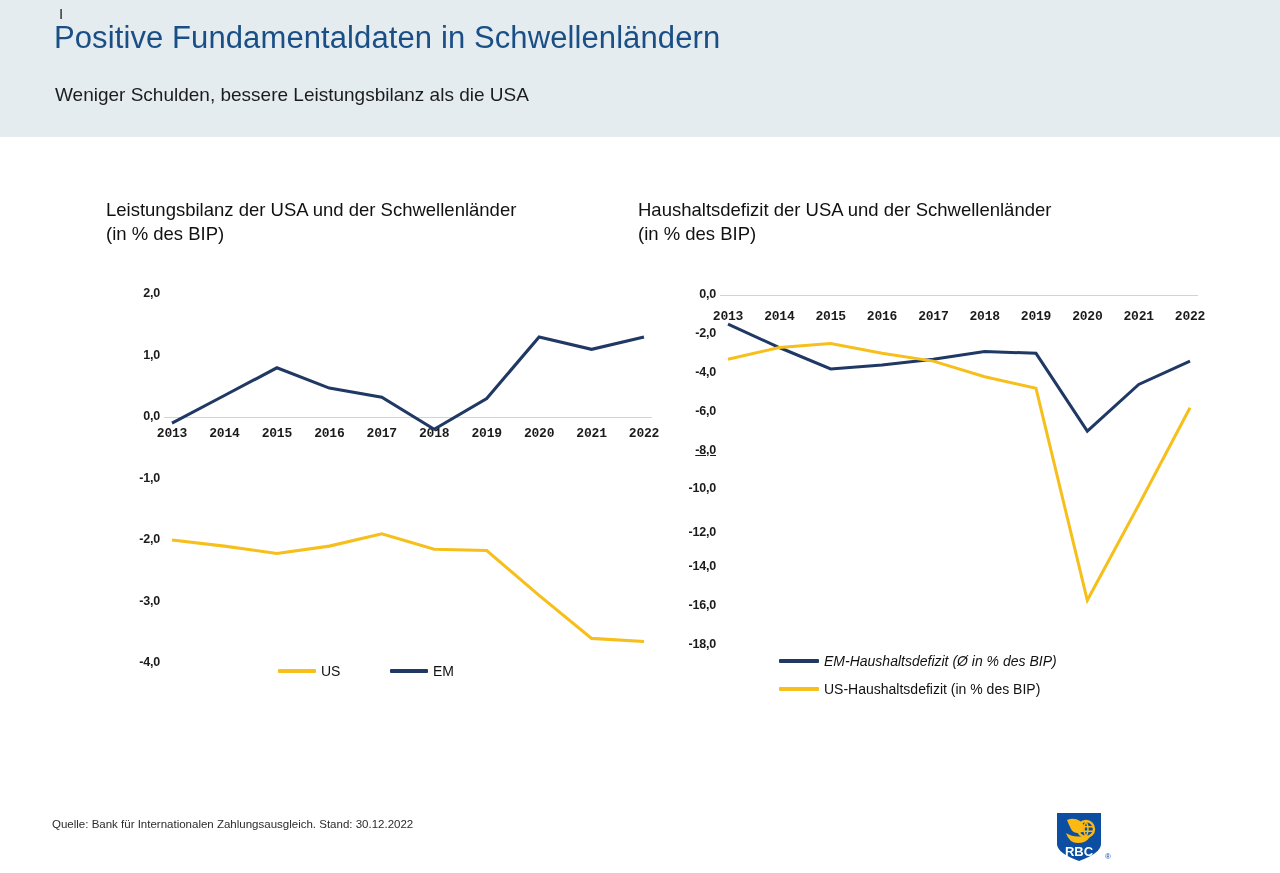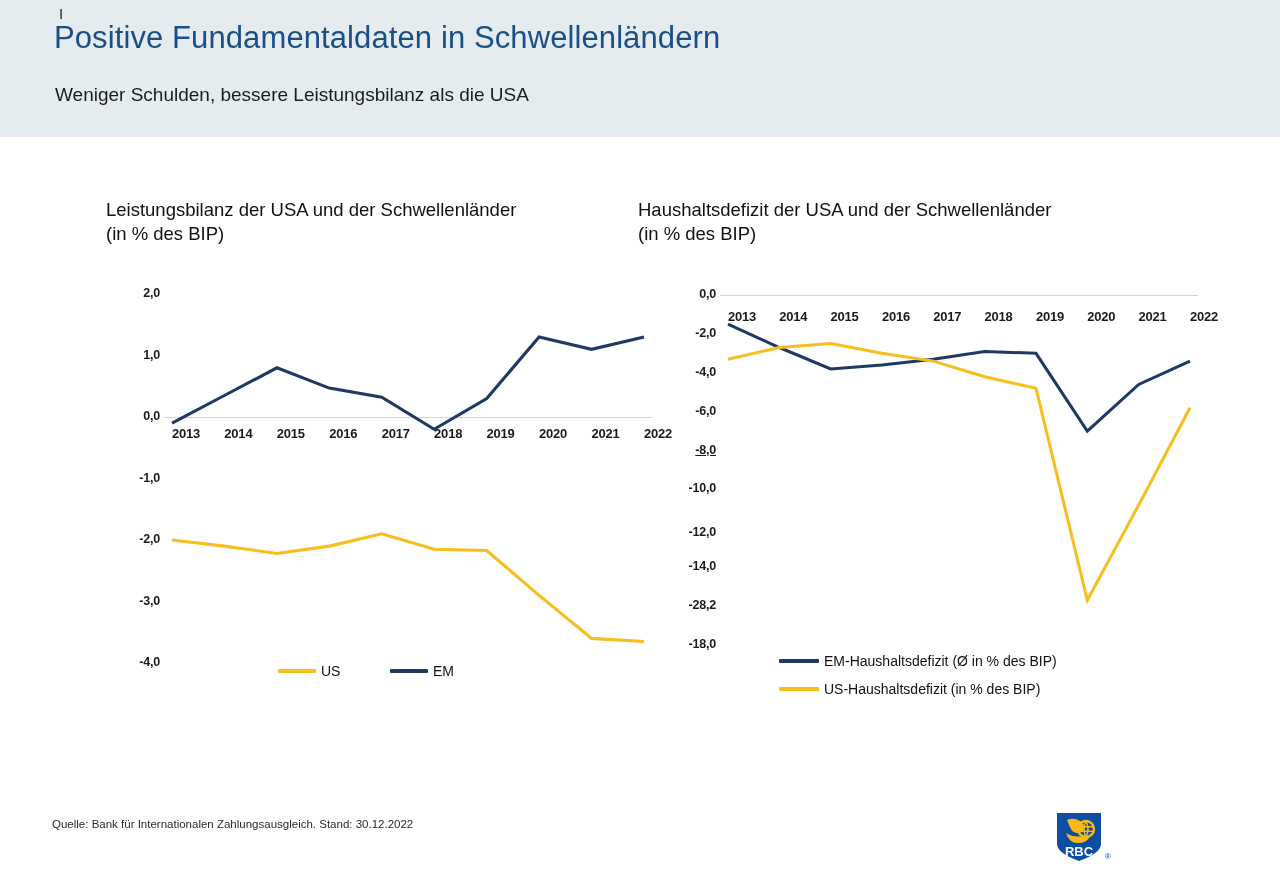--- a/index.html
+++ b/index.html
@@ -44,21 +44,21 @@
   .plot { position: absolute; }
   .axis-line {
     position: absolute; height: 1px; background: #d3d3d3;
   }
   .ytick {
     position: absolute; font-size: 12.5px; color: #1b1b1b;
     text-align: right; font-weight: 600; letter-spacing: -0.2px;
   }
   .xtick {
     position: absolute; font-size: 13px; color: #1b1b1b;
-    text-align: right; font-weight: 600; letter-spacing: -0.2px;
+    text-align: center; font-weight: 600; letter-spacing: -0.2px; font-family: Liberation Mono, monospace;
   }
   svg.series { position: absolute; left: 0; top: 0; overflow: visible; }
   
   .legend-item { position: absolute; display: flex; align-items: center; }
   .legend-swatch {
     display: inline-block; width: 36px; height: 4px; margin-right: 5px;
     border-radius: 1px;
   }
   .legend-label { font-size: 14px; color: #111; white-space: nowrap; }
   
@@ -135,21 +135,21 @@
   <div class="plot" id="plot-right" style="left:638px; top:285px; width:570px; height:375px;">
     <div id="right-yticks">
         <div class="ytick" style="left: 0px; width: 78px; top: 2px;">0,0</div>
         <div class="ytick" style="left: 0px; width: 78px; top: 40.8889px;">-2,0</div>
         <div class="ytick" style="left: 0px; width: 78px; top: 79.7778px;">-4,0</div>
         <div class="ytick" style="left: 0px; width: 78px; top: 118.667px;">-6,0</div>
         <div class="ytick" style="left: 0px; width: 78px; top: 157.556px; text-decoration: underline;">-8,0</div>
         <div class="ytick" style="left: 0px; width: 78px; top: 196.444px;">-10,0</div>
         <div class="ytick" style="left: 0px; width: 78px; top: 240px;">-12,0</div>
         <div class="ytick" style="left: 0px; width: 78px; top: 274.222px;">-14,0</div>
-        <div class="ytick" style="left: 0px; width: 78px; top: 313.111px;">-28,2</div>
+        <div class="ytick" style="left: 0px; width: 78px; top: 313.111px;">-16,0</div>
         <div class="ytick" style="left: 0px; width: 78px; top: 352px;">-18,0</div>
       </div>
     <div id="right-xticks">
         <div class="xtick" style="left: 62px; width: 56px; top: 24px;">2013</div>
         <div class="xtick" style="left: 113.333px; width: 56px; top: 24px;">2014</div>
         <div class="xtick" style="left: 164.667px; width: 56px; top: 24px;">2015</div>
         <div class="xtick" style="left: 216px; width: 56px; top: 24px;">2016</div>
         <div class="xtick" style="left: 267.333px; width: 56px; top: 24px;">2017</div>
         <div class="xtick" style="left: 318.667px; width: 56px; top: 24px;">2018</div>
         <div class="xtick" style="left: 370px; width: 56px; top: 24px;">2019</div>
@@ -157,21 +157,21 @@
         <div class="xtick" style="left: 472.667px; width: 56px; top: 24px;">2021</div>
         <div class="xtick" style="left: 524px; width: 56px; top: 24px;">2022</div>
       </div>
     <div class="axis-line" id="right-zero" style="left: 82px; width: 478px; top: 10px; background: rgb(211, 211, 211);"></div>
     <svg class="series" id="right-svg" width="570" height="375">
         <polyline points="90.0,39.2 141.3,62.5 192.7,83.9 244.0,80.0 295.3,74.2 346.7,66.4 398.0,68.3 449.3,146.1 500.7,99.4 552.0,76.1" fill="none" stroke="#1f3864" stroke-width="3" stroke-linejoin="miter" stroke-linecap="butt"></polyline>
         <polyline points="90.0,74.2 141.3,62.5 192.7,58.6 244.0,68.3 295.3,76.1 346.7,91.7 398.0,103.3 449.3,315.3 500.7,220.0 552.0,122.8" fill="none" stroke="#f6bf1b" stroke-width="3" stroke-linejoin="miter" stroke-linecap="butt"></polyline>
       </svg>
   </div>
   <div id="right-legend" style="position: absolute; left: 0px; top: 0px; width: 1280px; height: 873px; pointer-events: none;">
-      <div class="legend-item" style="left: 779px; top: 653px;">
+      <div class="legend-item" style="left: 779px; top: 653px; font-style: italic;">
         <span class="legend-swatch" style="background: rgb(31, 56, 100); width: 40px;"></span>
         <span class="legend-label">EM-Haushaltsdefizit (Ø in % des BIP)</span>
       </div>
       <div class="legend-item" style="left: 779px; top: 681px;">
         <span class="legend-swatch" style="background: rgb(246, 191, 27); width: 40px;"></span>
         <span class="legend-label">US-Haushaltsdefizit (in % des BIP)</span>
       </div>
     </div>
 
   <div id="source-note">Quelle: Bank für Internationalen Zahlungsausgleich. Stand: 30.12.2022</div>

